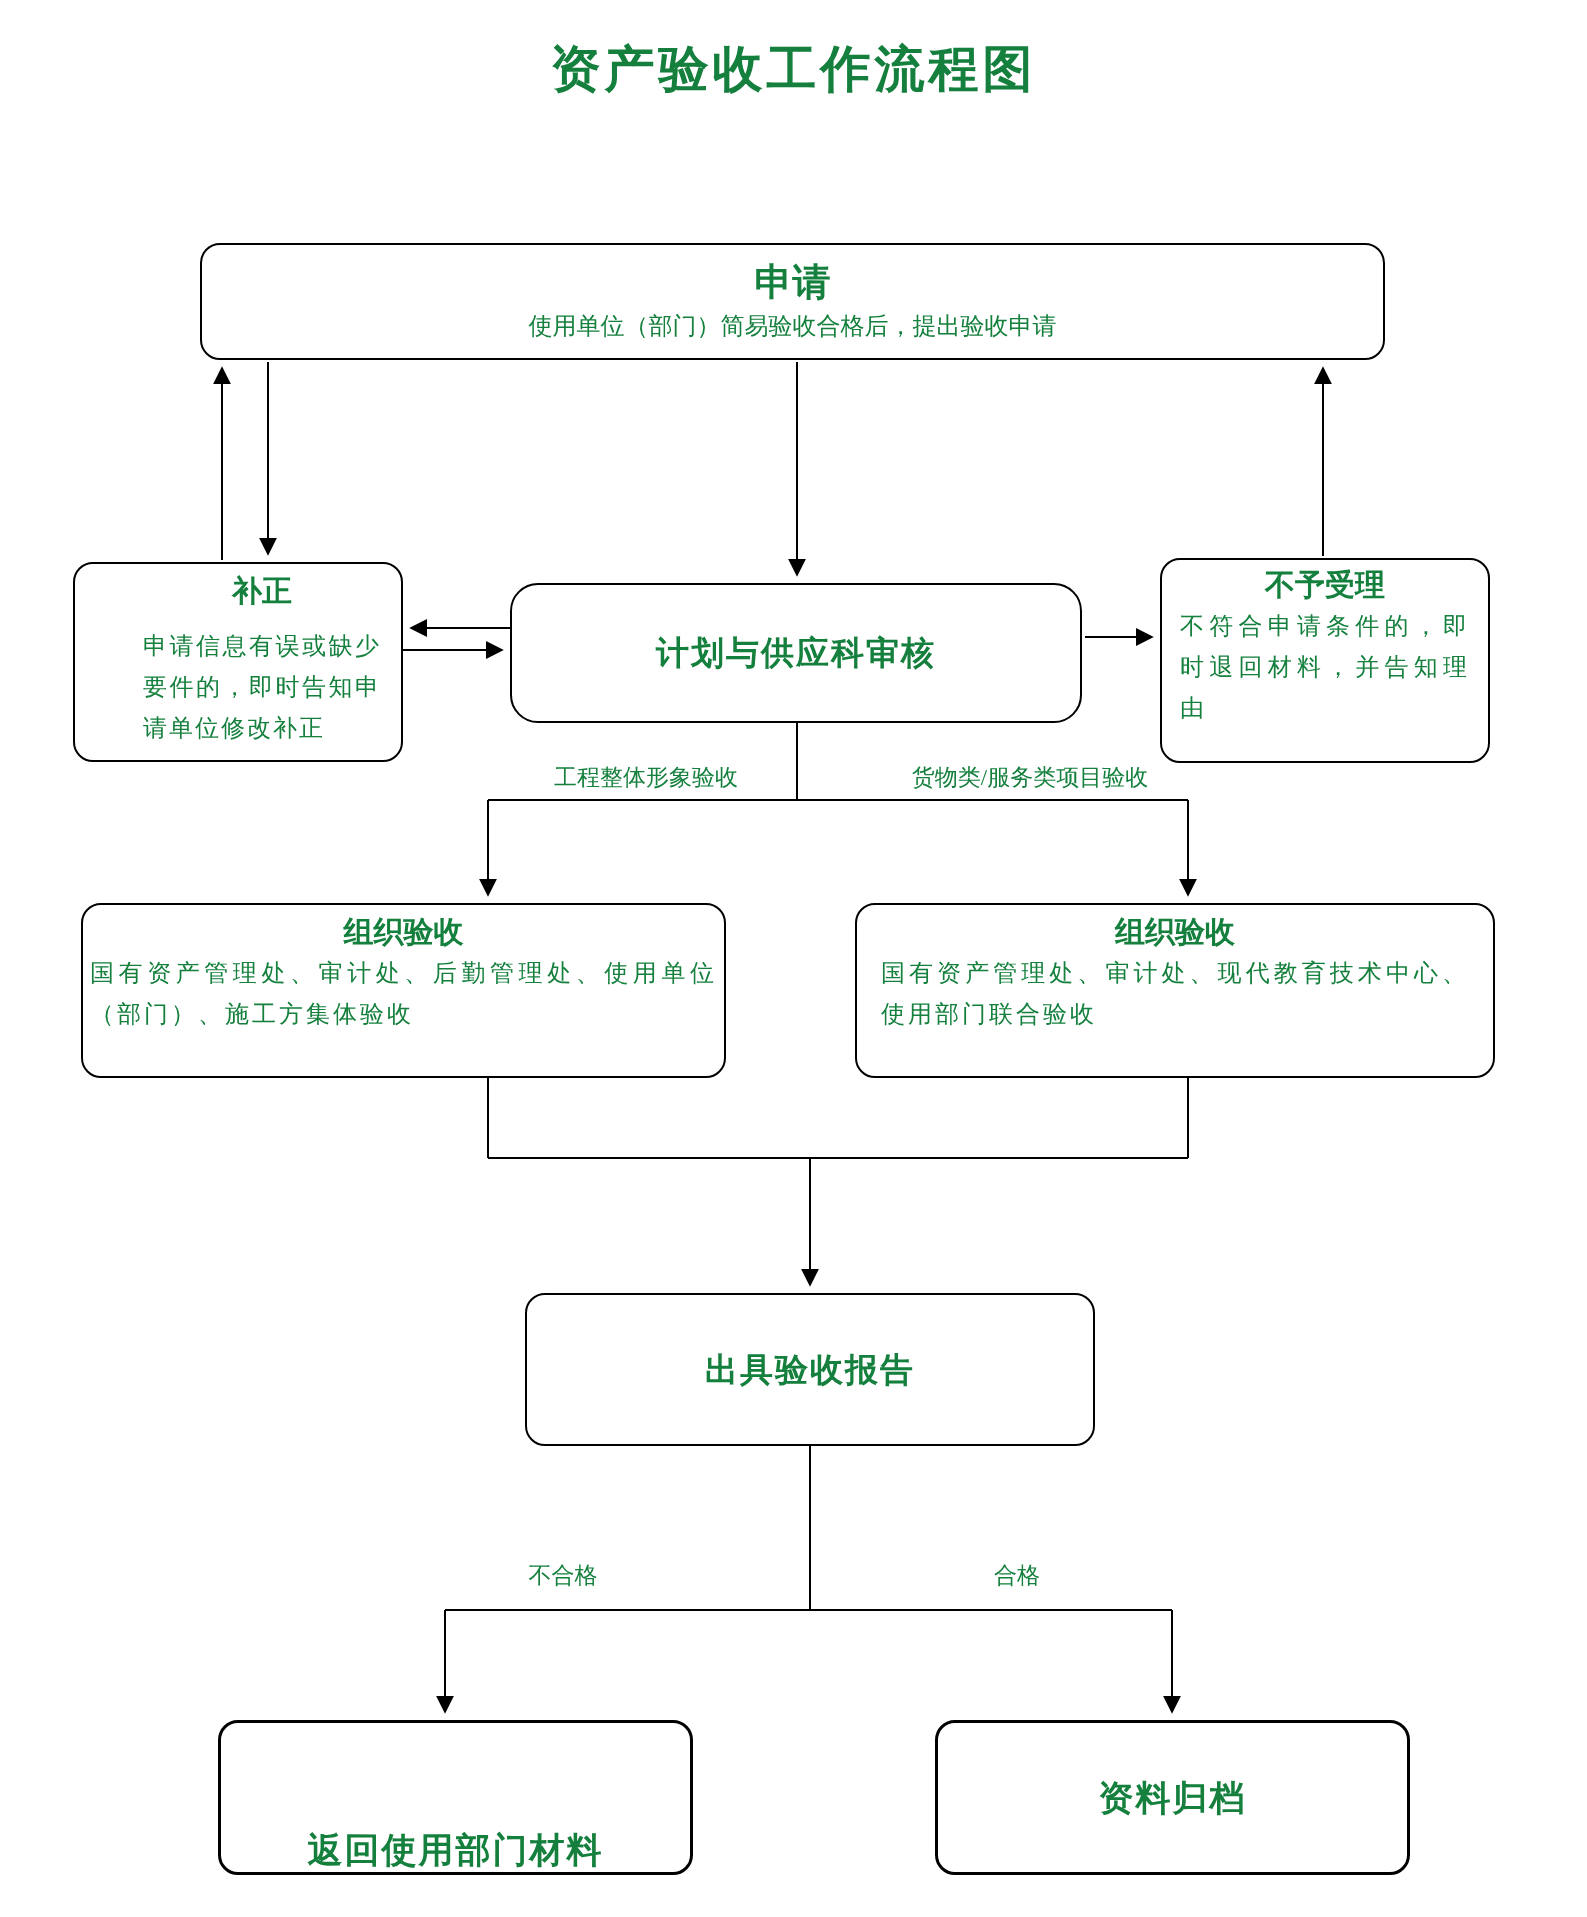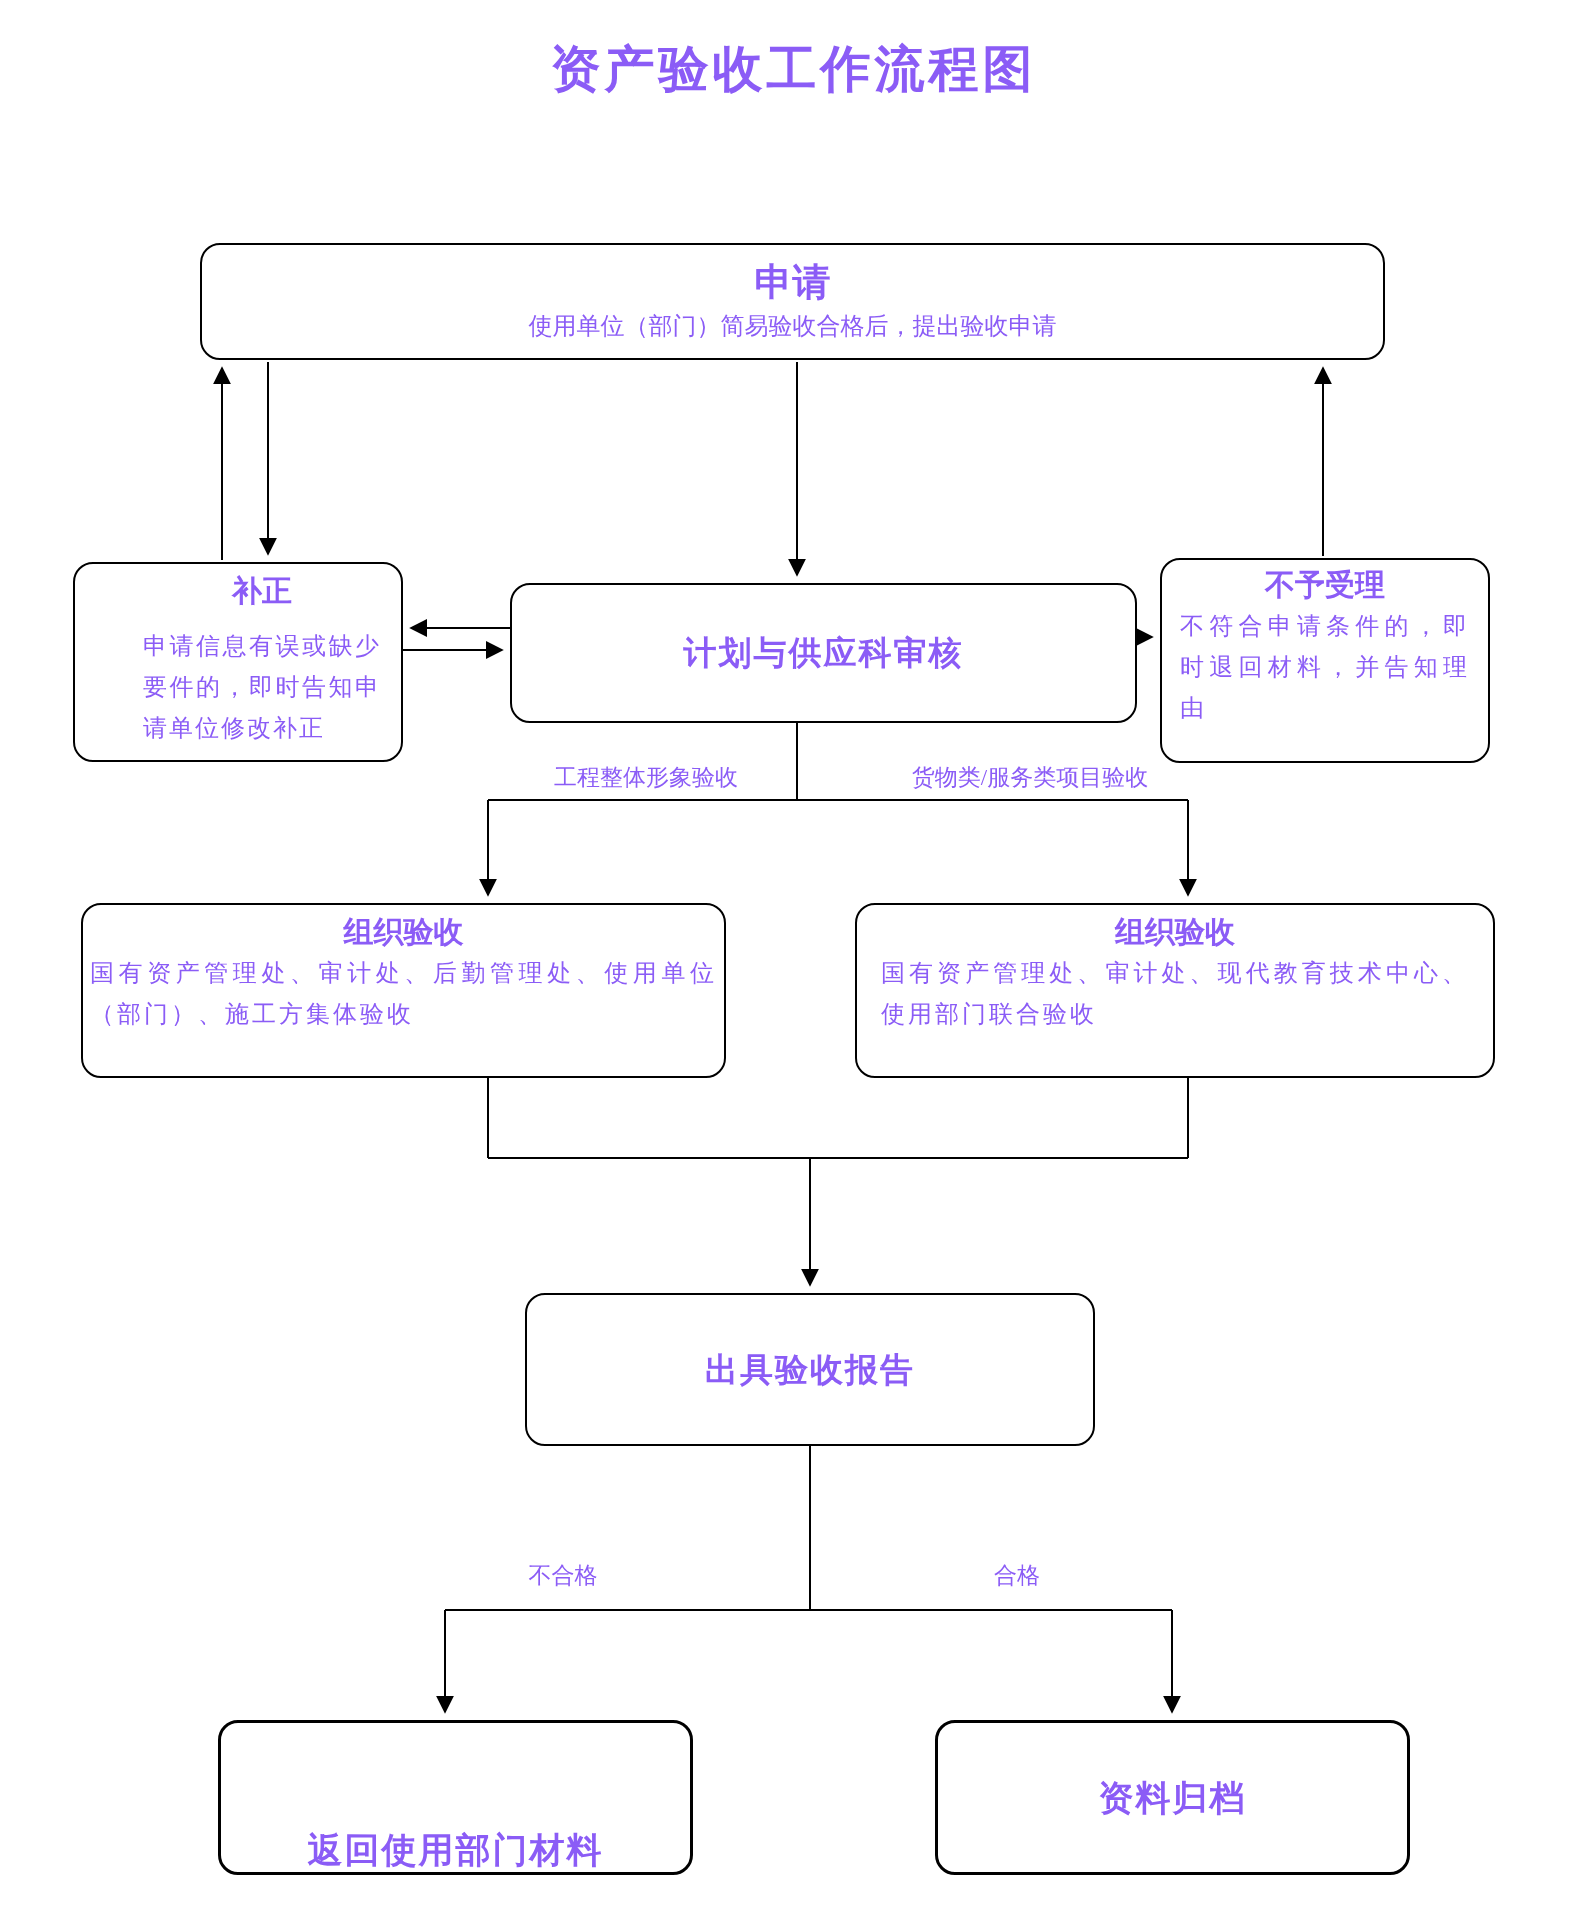--- a/index.html
+++ b/index.html
@@ -2,21 +2,21 @@
 <html><head>
 <meta charset="utf-8">
 <style>
   html, body { margin: 0; padding: 0; background: #ffffff; }
   #canvas {
     position: relative;
     width: 1587px;
     height: 1917px;
     background: #ffffff;
     font-family: "Liberation Serif", serif;
-    color: #8b5cf6;
+    color: #15803d;
     overflow: hidden;
   }
   #flow-title {
     position: absolute;
     left: 0; top: 36px;
     width: 100%;
     text-align: center;
     font-family: "Liberation Serif", serif;
     font-weight: bold;
     font-size: 50px;
@@ -47,21 +47,21 @@
   }
   
   #node-apply   { left: 200px;  top: 243px;  width: 1185px; height: 117px; justify-content: center; }
   #node-apply .node-title { font-size: 38px; }
   #node-apply .node-desc  { font-size: 24px; text-align: center; line-height: 1.4; margin-top: 4px; }
 
   #node-buzheng { left: 73px;   top: 562px;  width: 330px;  height: 200px; padding-left: 48px; }
   #node-buzheng .node-title { font-size: 30px; margin-top: 8px; }
   #node-buzheng .node-desc  { font-size: 24px; letter-spacing: 2px; padding: 0 20px; margin-top: 16px; }
 
-  #node-review  { left: 510px;  top: 583px;  width: 627px;  height: 140px; justify-content: center; }
+  #node-review  { left: 510px;  top: 583px;  width: 572px;  height: 140px; justify-content: center; border-radius: 28px; }
   #node-review .node-title { font-size: 33px; letter-spacing: 2px; }
 
   #node-reject  { left: 1160px; top: 558px;  width: 330px;  height: 205px; }
   #node-reject .node-title { font-size: 30px; margin-top: 6px; }
   #node-reject .node-desc  { font-size: 24px; letter-spacing: 3px; padding: 0 18px; margin-top: 2px; }
 
   #node-accept-left  { left: 81px;  top: 903px; width: 645px; height: 175px; }
   #node-accept-left .node-title { font-size: 30px; margin-top: 8px; }
   #node-accept-left .node-desc  { font-size: 24px; letter-spacing: 3px; padding: 0 7px; margin-top: 2px; }
 

